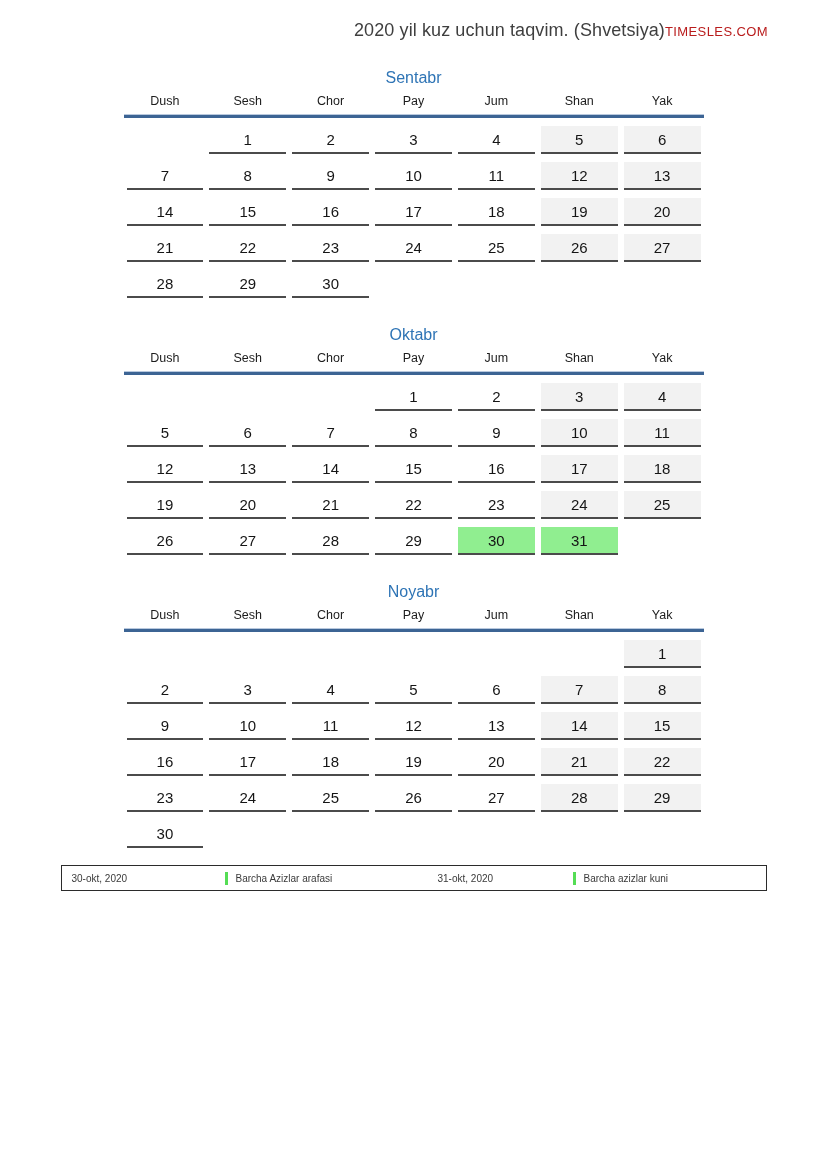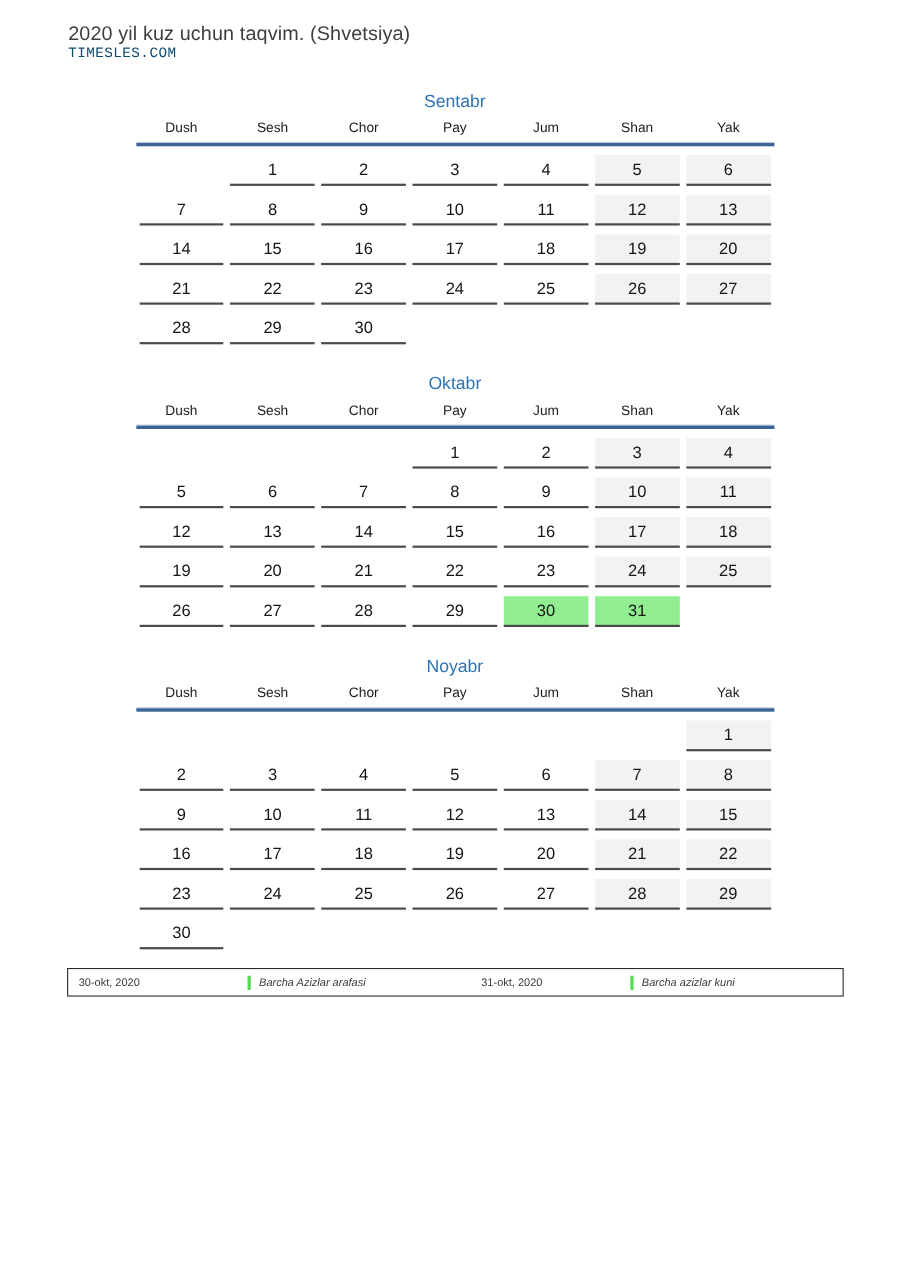--- a/index.html
+++ b/index.html
@@ -1,22 +1,22 @@
 <!DOCTYPE html>
 <html><head>
 <meta charset="utf-8">
 <style>
   * { margin:0; padding:0; box-sizing:border-box; }
   html,body { background:#ffffff; }
   body { font-family:"Liberation Sans", sans-serif; }
   .page { position:relative; width:827px; height:1169px; background:#ffffff; overflow:hidden; }
 
-  .header { display:flex; justify-content:flex-end; align-items:baseline; padding:20px 59px 0 62px;flex-direction:column; }
+  .header { display:flex; justify-content:flex-end; align-items:baseline; padding:20px 59px 0 62px; }
   .title { font-size:18px; color:#3f3f3f; letter-spacing:0.1px; }
-  .site { font-size:13px; color:#0c4a6e; text-decoration:none; letter-spacing:0.4px; font-weight:400;font-family:Liberation Mono, monospace; }
+  .site { font-size:13px; color:#b91c1c; text-decoration:none; letter-spacing:0.4px; font-weight:400; }
 
   .calendar { width:580px; margin:0 auto; }
   .month-title { text-align:center; color:#2e74b5; font-size:16px; line-height:22px; margin-top:26px; }
   .month:first-child .month-title { }
   .weekday-row { display:flex; margin-top:4px; }
   .weekday { flex:1; text-align:center; font-size:12.5px; color:#1c1c1c; line-height:17px; }
   .head-line { height:3px; background:#3c6494; margin-top:5px; box-shadow:0 -1px 0 #b9c9de; }
 
   .week { display:flex; height:36px; }
   .cell { flex:1; }
@@ -30,21 +30,21 @@
   .cell.weekend .inner { background:#f2f2f2; }
   .cell.holiday .inner { background:#90ee90; }
 
   .legend {
     width:706px; height:26px; margin:17px auto 0;
     border:1.5px solid #2b2b2b;
     display:grid; grid-template-columns:163px 203px 145px auto;
     align-items:center; font-size:10px; color:#3a3a3a;
   }
   .legend .date { padding-left:10px; }
-  .legend .entry { display:flex; align-items:center;font-style:italic; }
+  .legend .entry { display:flex; align-items:center; }
   .legend .bar { width:3px; height:13px; background:#55dd55; margin-right:8px; flex:none; }
 </style>
 </head>
 <body>
 
 <div class="page">
 
   <div class="header">
     <div class="title">2020 yil kuz uchun taqvim. (Shvetsiya)</div>
     <a class="site" href="#">TIMESLES.COM</a>

